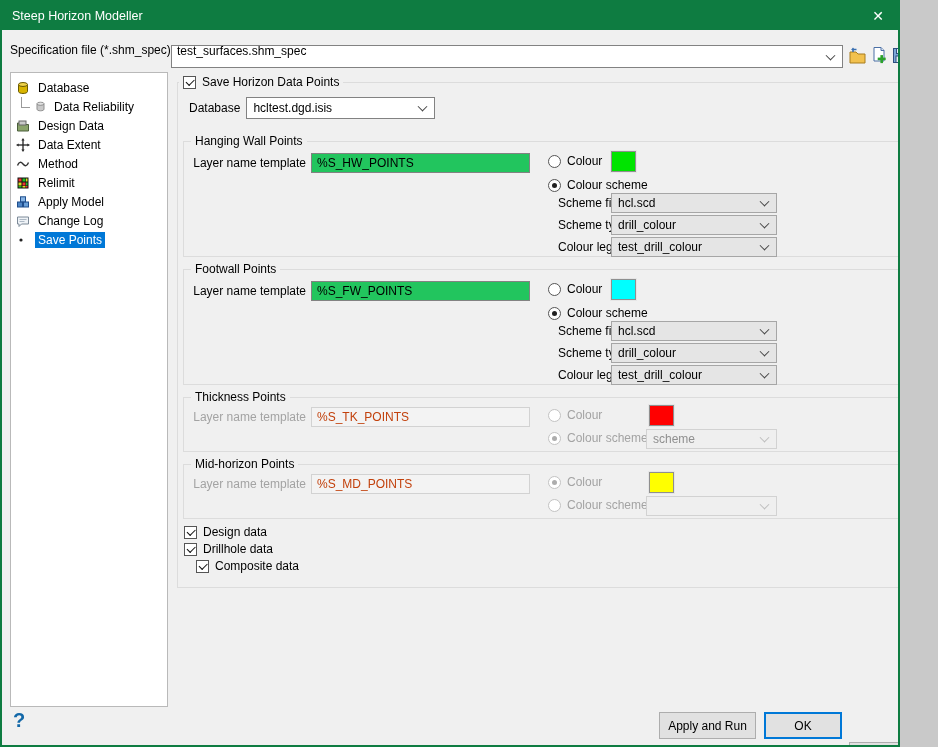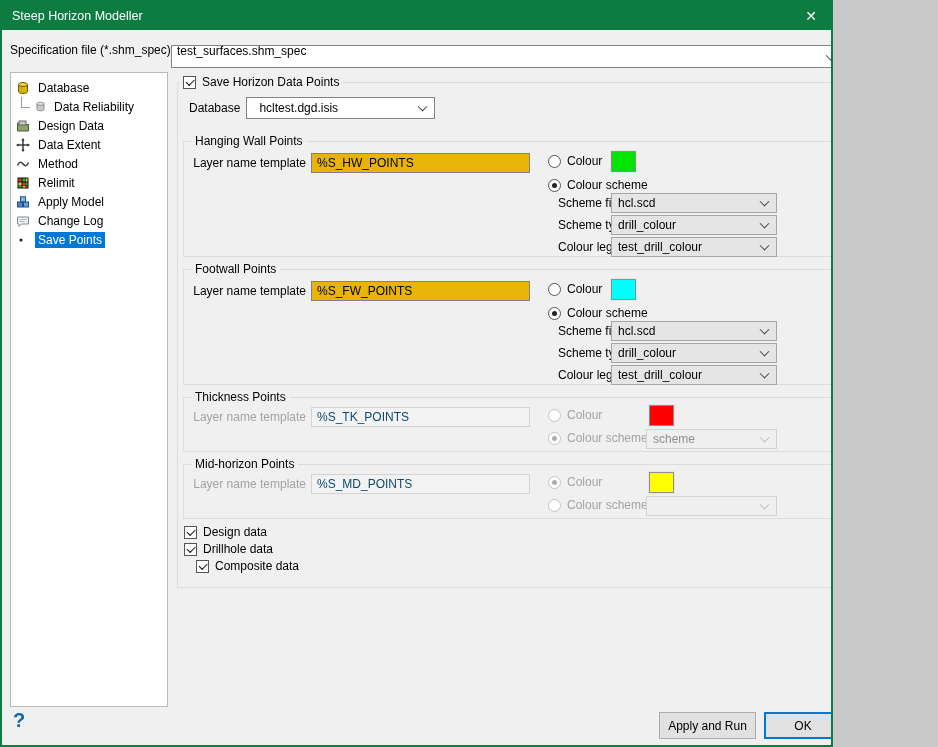--- a/index.html
+++ b/index.html
@@ -1,18 +1,18 @@
 <!DOCTYPE html>
 <html><head>
 <meta charset="utf-8">
 <style>
   * { box-sizing: border-box; margin: 0; padding: 0; }
   html,body { background:#c9c9c9; }
   .window {
-    position: relative; width: 833px; height: 747px;
+    position: relative; width: 900px; height: 747px;
     background: #f0f0f0; border: 2px solid #0e7c41;
     font-family: "Liberation Sans", sans-serif; font-size: 12px; color: #000;
     overflow: hidden;
   }
   .titlebar {
     position: absolute; top:0; left:0; right:0; height:28px;
     background:#0e7c41; color:#fff; display:flex; align-items:center;
     padding-left:10px; font-size:12.5px;
   }
   .close-btn {
@@ -49,31 +49,31 @@
   
   .outer-frame { position:absolute; left:175px; top:80px; width:750px; height:506px; border:1px solid #dcdcdc; }
   .cb-row { position:absolute; display:flex; align-items:center; gap:6px; background:#f0f0f0; padding:0 4px; }
   .cb { width:13px; height:13px; border:1px solid #555; background:#fff; position:relative; flex:none; }
   .cb.checked::after {
     content:""; position:absolute; left:2px; top:2.5px; width:7px; height:3.5px;
     border-left:1.6px solid #111; border-bottom:1.6px solid #111; transform:rotate(-45deg);
   }
   .db-row { position:absolute; left:187px; top:95px; height:22px; display:flex; align-items:center; gap:6px; }
   .db-combo { position:relative; width:189px; height:22px; background:#fff; border:1px solid #828282;
-              display:flex; align-items:center; padding:0 20px 0 12px; }
+              display:flex; align-items:center; padding:0 20px 0 6px; }
   .db-combo .chev { position:absolute; right:8px; top:50%; width:7px; height:7px;
               border-right:1.4px solid #444; border-bottom:1.4px solid #444; transform:translateY(-70%) rotate(45deg); }
   .group { position:absolute; left:181px; width:726px; border:1px solid #dcdcdc; }
   .group-title { position:absolute; top:-8px; left:7px; background:#f0f0f0; padding:0 4px; white-space:nowrap; }
   .flabel { position:absolute; text-align:right; white-space:nowrap; }
   .tinput {
-    position:absolute; background:#eab308; border:1px solid #828282;
+    position:absolute; background:#22c55e; border:1px solid #828282;
     display:flex; align-items:center; padding:0 5px; white-space:nowrap;
   }
-  .tinput.disabled { background:#f3f3f3; border-color:#d2d2d2; color:#0c4a6e; }
+  .tinput.disabled { background:#f3f3f3; border-color:#d2d2d2; color:#c2410c; }
   .radio-row { position:absolute; display:flex; align-items:center; gap:6px; }
   .radio { width:13px; height:13px; border:1px solid #555; border-radius:50%; background:#fff;
            display:flex; align-items:center; justify-content:center; flex:none; }
   .radio.checked::after { content:""; width:5px; height:5px; border-radius:50%; background:#222; }
   .radio.disabled { border-color:#c3c3c3; }
   .radio.disabled.checked::after { background:#adadad; }
   .dis-text { color:#a3a3a3; }
   .swatch { position:absolute; width:25px; height:21px; border:1px solid #8f8f8f; outline:1px solid #e6e6e6; }
   .scombo {
     position:absolute; background:#e5e5e5; border:1px solid #a6a6a6;

